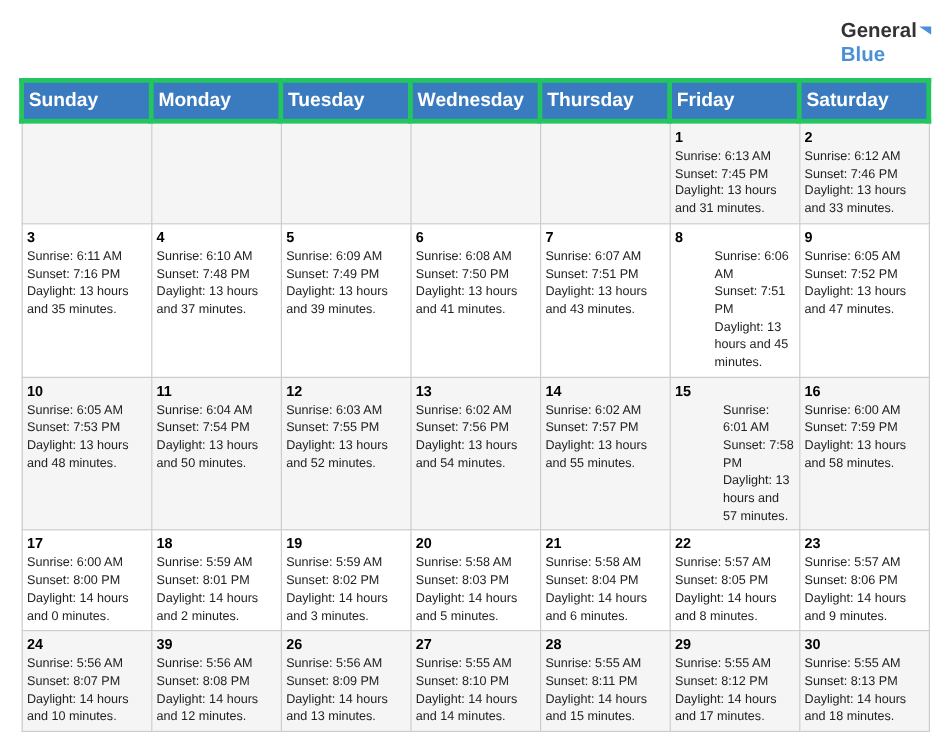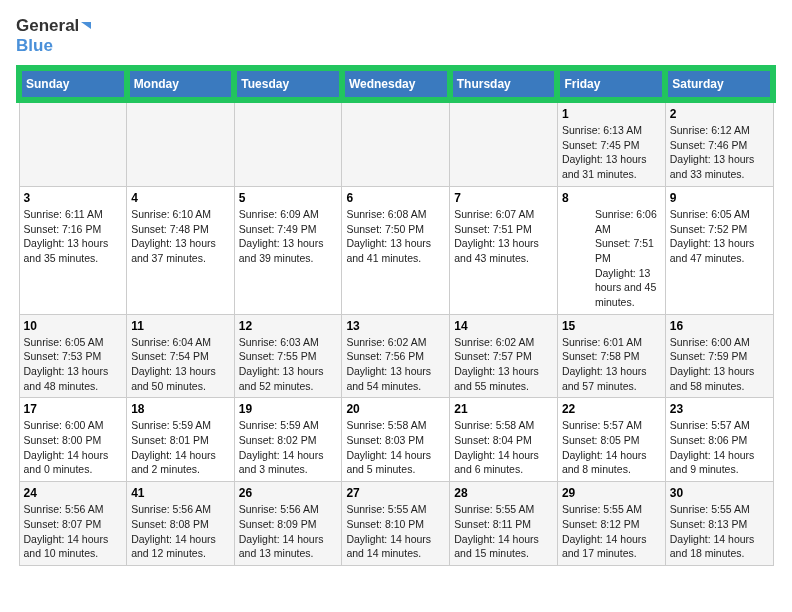--- a/index.html
+++ b/index.html
@@ -6,21 +6,21 @@
     body {
       font-family: Arial, sans-serif;
       background: #fff;
       width: 792px;
       min-height: 612px;
       padding: 16px;
     }
     .header {
       display: flex;
       align-items: flex-start;
-      justify-content: flex-start;
+      justify-content: flex-end;
       margin-bottom: 10px;
     }
     .logo {
       display: flex;
       flex-direction: column;
       align-items: flex-start;
     }
     .logo-icon {
       display: flex;
       align-items: center;
@@ -40,22 +40,22 @@
     table {
       width: 100%;
       border-collapse: collapse;
       font-size: 11px;
     }
     thead tr th {
       background-color: #3a7abf;
       color: #fff;
       padding: 6px 4px;
       text-align: left;
-      font-size: 12px;
-      border: 6px solid #22c55e;
+      font-size: 16px;
+      border: 4px solid #22c55e;
     }
     tbody tr td {
       border: 1px solid #ccc;
       vertical-align: top;
       padding: 4px;
       min-height: 80px;
       width: 108px;
       background: #fff;
     }
     tbody tr:nth-child(odd) td {
@@ -199,21 +199,21 @@
 Daylight: 13 hours and 54 minutes.</div>
         </td>
         <td>
           <span class="day-num">14</span>
           <div class="day-info" style="white-space: pre-wrap;">Sunrise: 6:02 AM
 Sunset: 7:57 PM
 Daylight: 13 hours and 55 minutes.</div>
         </td>
         <td>
           <span class="day-num">15</span>
-          <div class="day-info" style="white-space: pre-wrap;">Sunrise: 6:01 AM
+          <div class="day-info" style="white-space: pre-wrap; margin-left: 40px;">Sunrise: 6:01 AM
 Sunset: 7:58 PM
 Daylight: 13 hours and 57 minutes.</div>
         </td>
         <td>
           <span class="day-num">16</span>
           <div class="day-info" style="white-space: pre-wrap;">Sunrise: 6:00 AM
 Sunset: 7:59 PM
 Daylight: 13 hours and 58 minutes.</div>
         </td>
       </tr>
@@ -262,21 +262,21 @@
         </td>
       </tr>
       <tr>
         <td>
           <span class="day-num">24</span>
           <div class="day-info" style="white-space: pre-wrap;">Sunrise: 5:56 AM
 Sunset: 8:07 PM
 Daylight: 14 hours and 10 minutes.</div>
         </td>
         <td>
-          <span class="day-num">41</span>
+          <span class="day-num">39</span>
           <div class="day-info" style="white-space: pre-wrap;">Sunrise: 5:56 AM
 Sunset: 8:08 PM
 Daylight: 14 hours and 12 minutes.</div>
         </td>
         <td>
           <span class="day-num">26</span>
           <div class="day-info" style="white-space: pre-wrap;">Sunrise: 5:56 AM
 Sunset: 8:09 PM
 Daylight: 14 hours and 13 minutes.</div>
         </td>

